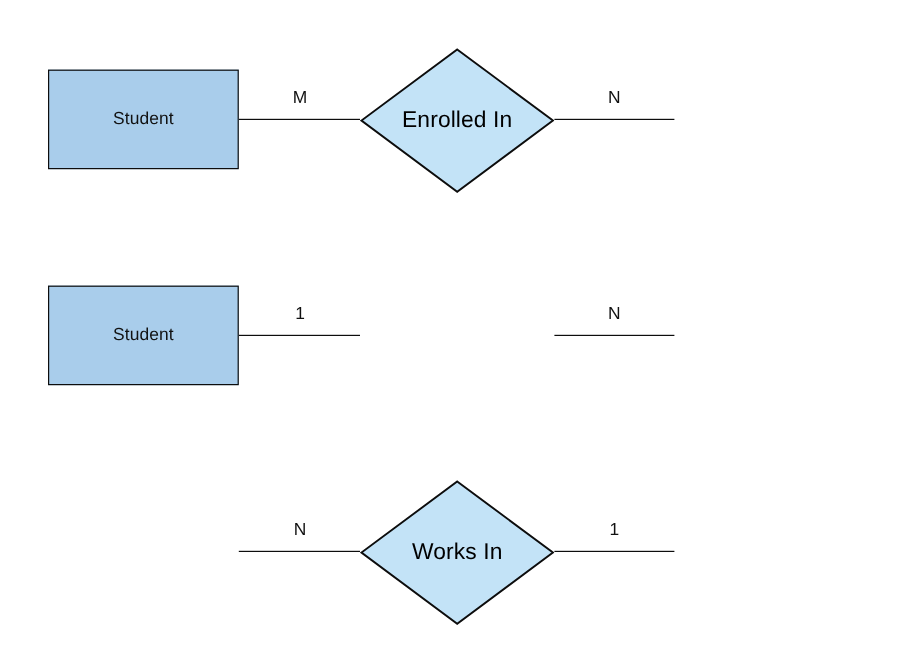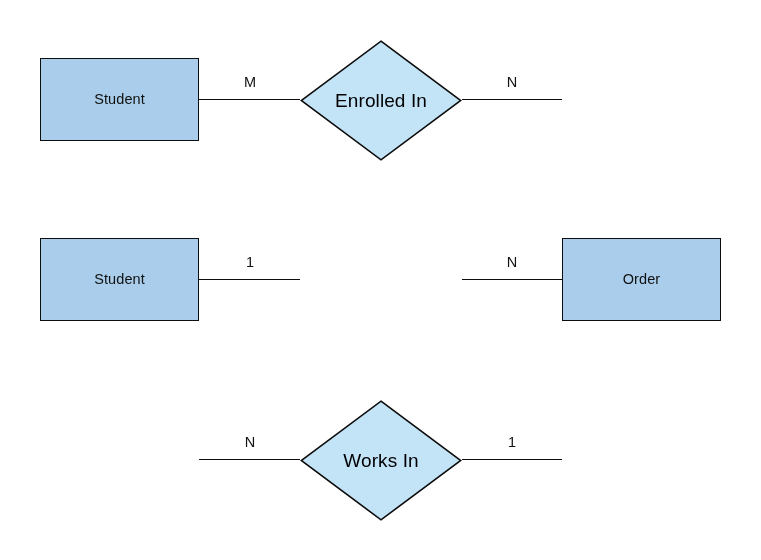--- a/index.html
+++ b/index.html
@@ -131,23 +131,20 @@
 
     <div class="entity left">
       <span class="entity-label">Student</span>
     </div>
 
     <div class="cardinality card-left">1</div>
 
 
     <div class="cardinality card-right">N</div>
 
-    <div class="entity right">
-      <span class="entity-label">Order</span>
-    </div>
   </div>
 
   <div class="er-row" style="top:400px;">
 
     <div class="connector c-left"></div>
     <div class="connector c-right"></div>
 
 
     <div class="cardinality card-left">N</div>
 

